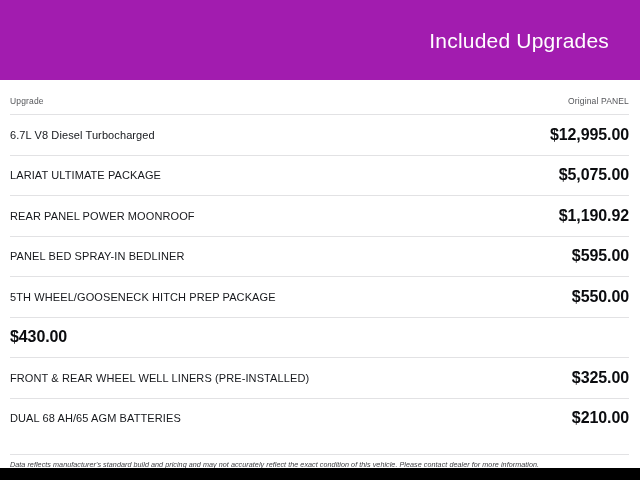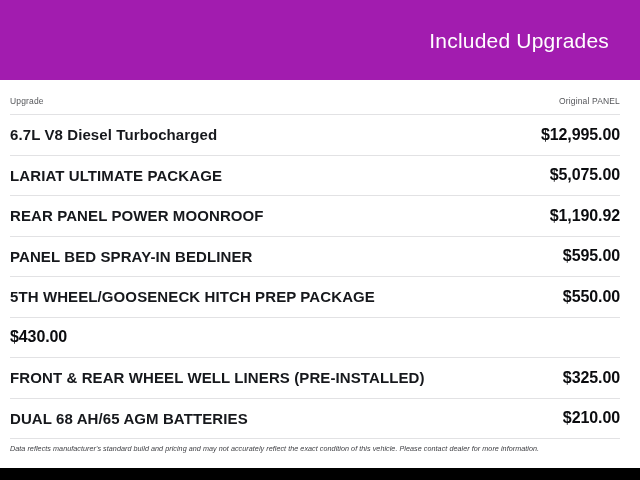--- a/index.html
+++ b/index.html
@@ -31,21 +31,21 @@
     padding-right: 31px;
   }
   .header-title {
     color: #ffffff;
     font-size: 21px;
     font-weight: 400;
     letter-spacing: 0.2px;
     line-height: 1;
   }
   .content {
-    padding: 0 20px 0 10px;
+    padding: 0 11px 0 10px;
     box-sizing: border-box;
   }
   .col-head {
     display: flex;
     align-items: center;
     justify-content: space-between;
     height: 34px;
     padding-top: 8px;
     box-sizing: border-box;
   }
@@ -62,44 +62,44 @@
     align-items: center;
     justify-content: space-between;
     height: 40.5px;
     border-top: 1px solid #e2e2e4;
     box-sizing: border-box;
   }
   .row:first-child {
     border-top: 1px solid #e2e2e4;
   }
   .row-label {
-    font-size: 15px;
+    font-size: 11px;
     color: #16181c;
     letter-spacing: 0.1px;
     white-space: nowrap;
     overflow: hidden;
     text-overflow: ellipsis;
     padding-right: 10px;
-    font-weight: bold;
   }
   .row-price {
     font-size: 16px;
     font-weight: bold;
     color: #0b0c0f;
     white-space: nowrap;
     letter-spacing: -0.1px;
   }
   .disclaimer {
     border-top: 1px solid #e2e2e4;
     padding-top: 6px;
     font-size: 7.2px;
     font-style: italic;
     color: #3c3d41;
     letter-spacing: 0.05px;
     line-height: 1.2;
+    margin-top: 16px;
   }
   .footer-band {
     position: absolute;
     left: 0;
     bottom: 0;
     width: 100%;
     height: 12px;
     background: #000000;
   }
 </style>

